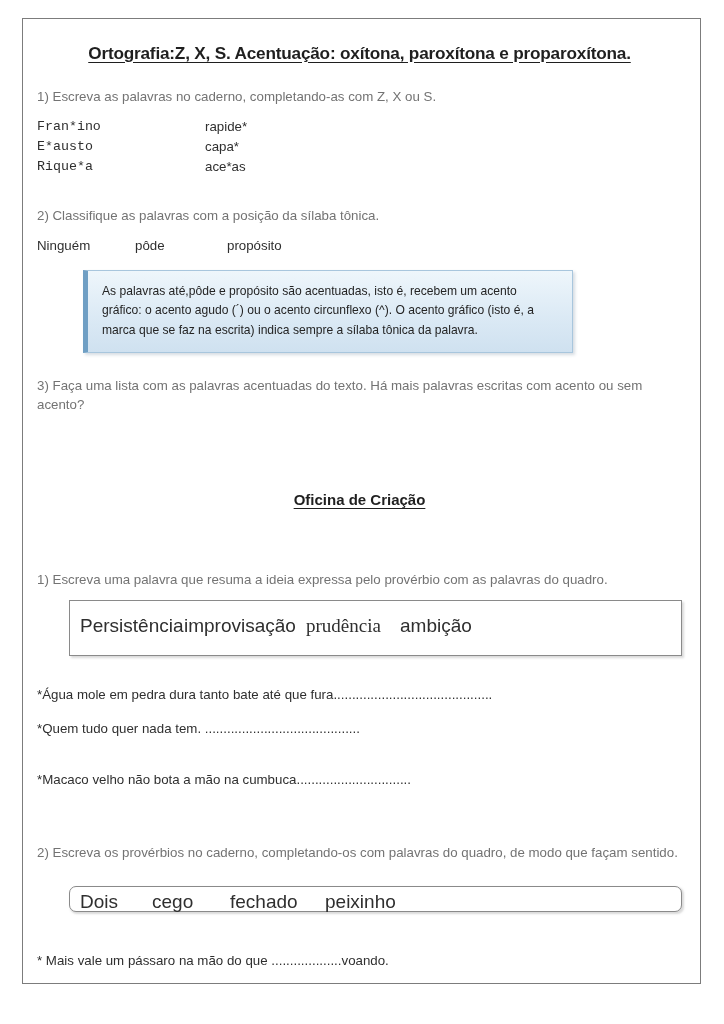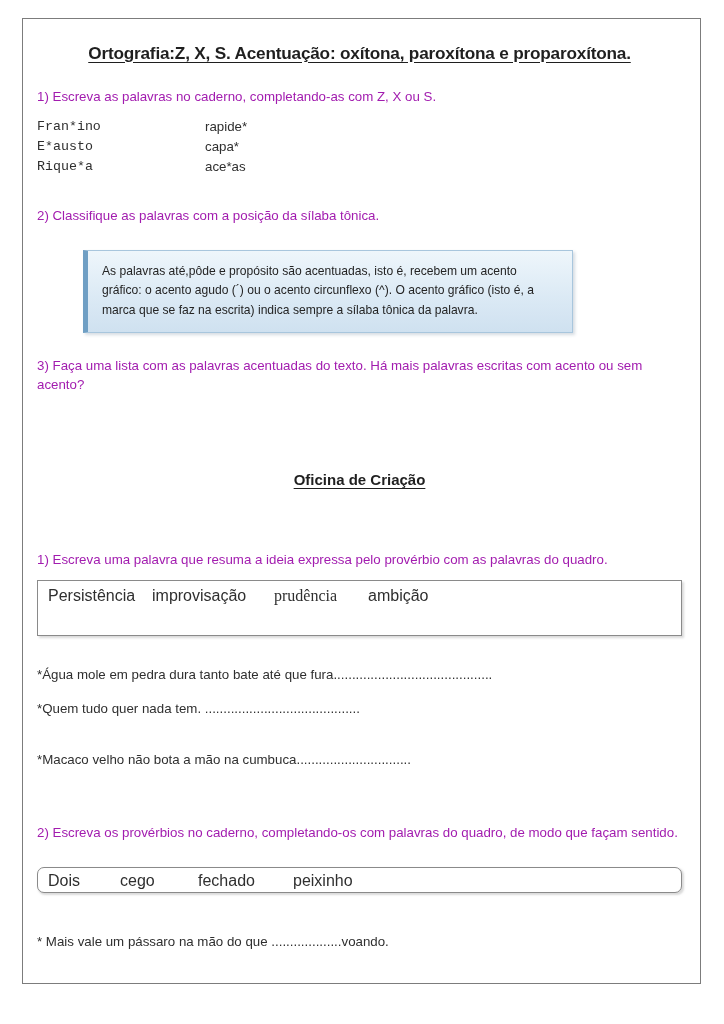--- a/index.html
+++ b/index.html
@@ -54,21 +54,21 @@
     font-size: 15px;
     font-weight: bold;
     text-decoration: underline;
     text-underline-offset: 3px;
     color: #1f1f1f;
   }
 
   .prompt {
     font-size: 13.3px;
     line-height: 1.42;
-    color: #a21caf;
+    color: #737373;
   }
 
   .word-row {
     font-size: 13.3px;
     line-height: 1.5;
     color: #2f2f2f;
     display: flex;
   }
   .word-row .col-a { width: 168px; flex: none; font-family: Liberation Mono, monospace; }
   .word-row .col-b { flex: none; }
@@ -95,23 +95,24 @@
     font-size: 12.1px;
     line-height: 1.62;
     color: #242424;
   }
 
   .word-bank {
     border: 1.4px solid #8a8a8a;
     background: #fff;
     box-sizing: border-box;
     box-shadow: 1.5px 1.5px 2px rgba(150,150,150,0.35);
-    padding: 6px 10px 6px 10px;
-    font-size: 16px;
-    color: #2f2f2f;
+    padding: 14px 10px 6px 10px;
+    font-size: 19px;
+    color: #2f2f2f;
+    margin-left: 32px;
   }
   .word-bank.tall { height: 56px; }
   .word-bank.short { height: 26px; padding-top: 4px; border-radius: 7px; }
   .word-bank .bank-terms { display: flex; }
   .bank-terms .bt { display: inline-block; }
 
   .bank1 .bt0 { width: 104px; }
   .bank1 .bt1 { width: 122px; }
   .bank1 .bt2 { width: 94px; font-family: Liberation Serif, serif; }
 
@@ -160,20 +161,25 @@
       <span class="col-a">Rique*a</span>
       <span class="col-b">ace*as</span>
     </div>
 
     <div class="sp-30"></div>
 
     <div class="prompt">2) Classifique as palavras com a posição da sílaba tônica.</div>
 
     <div class="sp-10"></div>
 
+    <div class="tonic-row">
+      <span class="t1">Ninguém</span>
+      <span class="t2">pôde</span>
+      <span>propósito</span>
+    </div>
 
     <div class="info-box">
       <span>As palavras até,pôde e propósito são acentuadas, isto é, recebem um acento gráfico: o acento agudo (´) ou o acento circunflexo (^). O acento gráfico (isto é, a marca que se faz na escrita) indica sempre a sílaba tônica da palavra.</span>
     </div>
 
     <div class="sp-24"></div>
 
     <div class="prompt">3) Faça uma lista com as palavras acentuadas do texto. Há mais palavras escritas com acento ou sem acento?</div>
 
     <div class="sp-44"></div>

